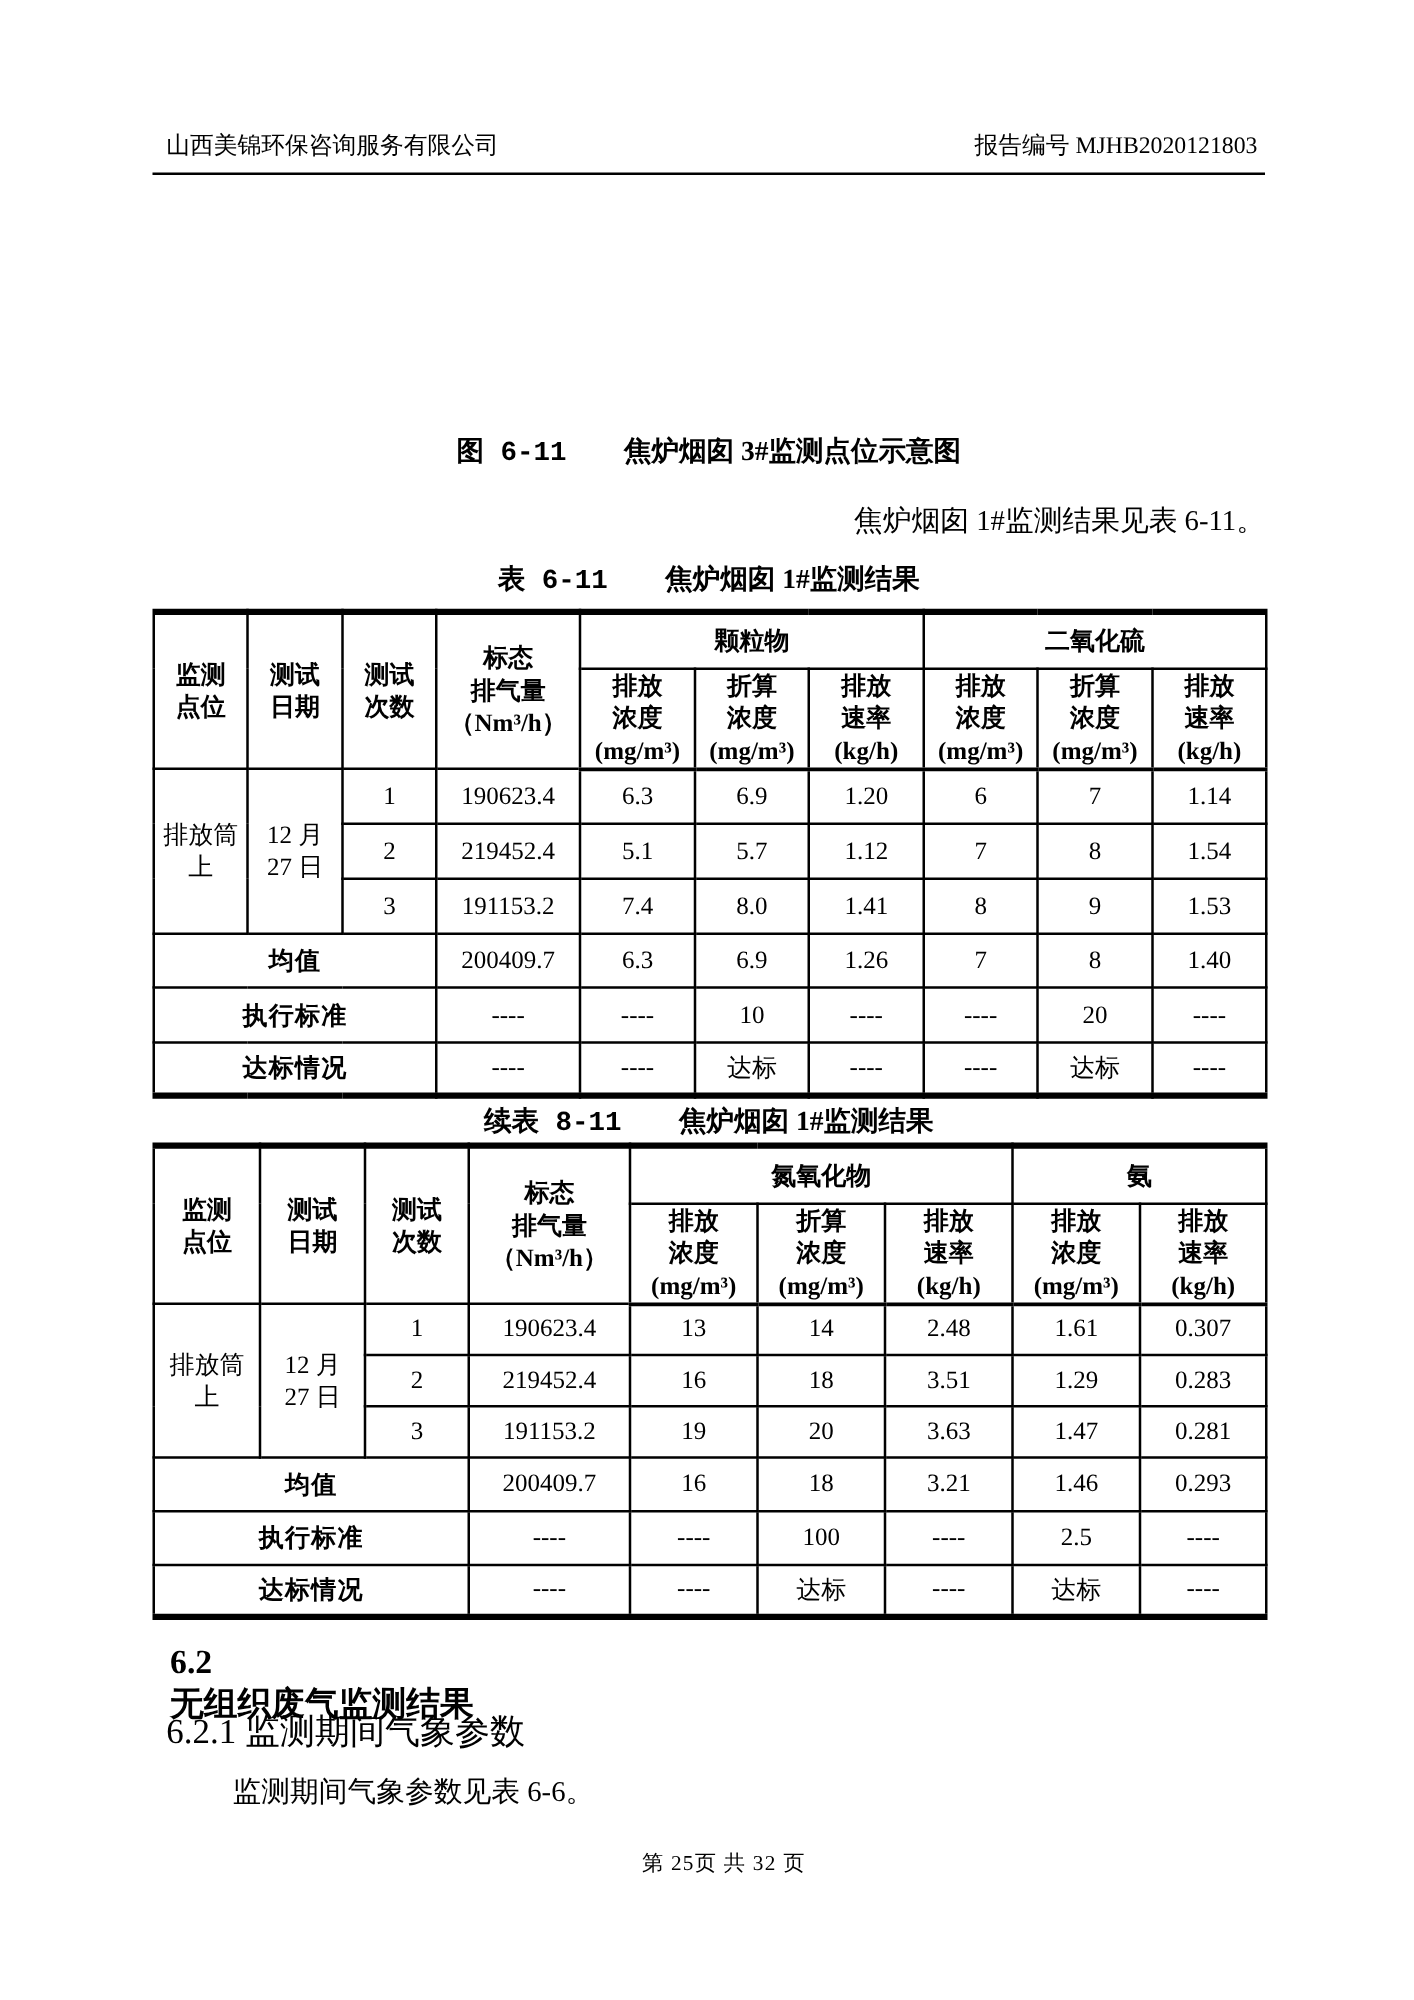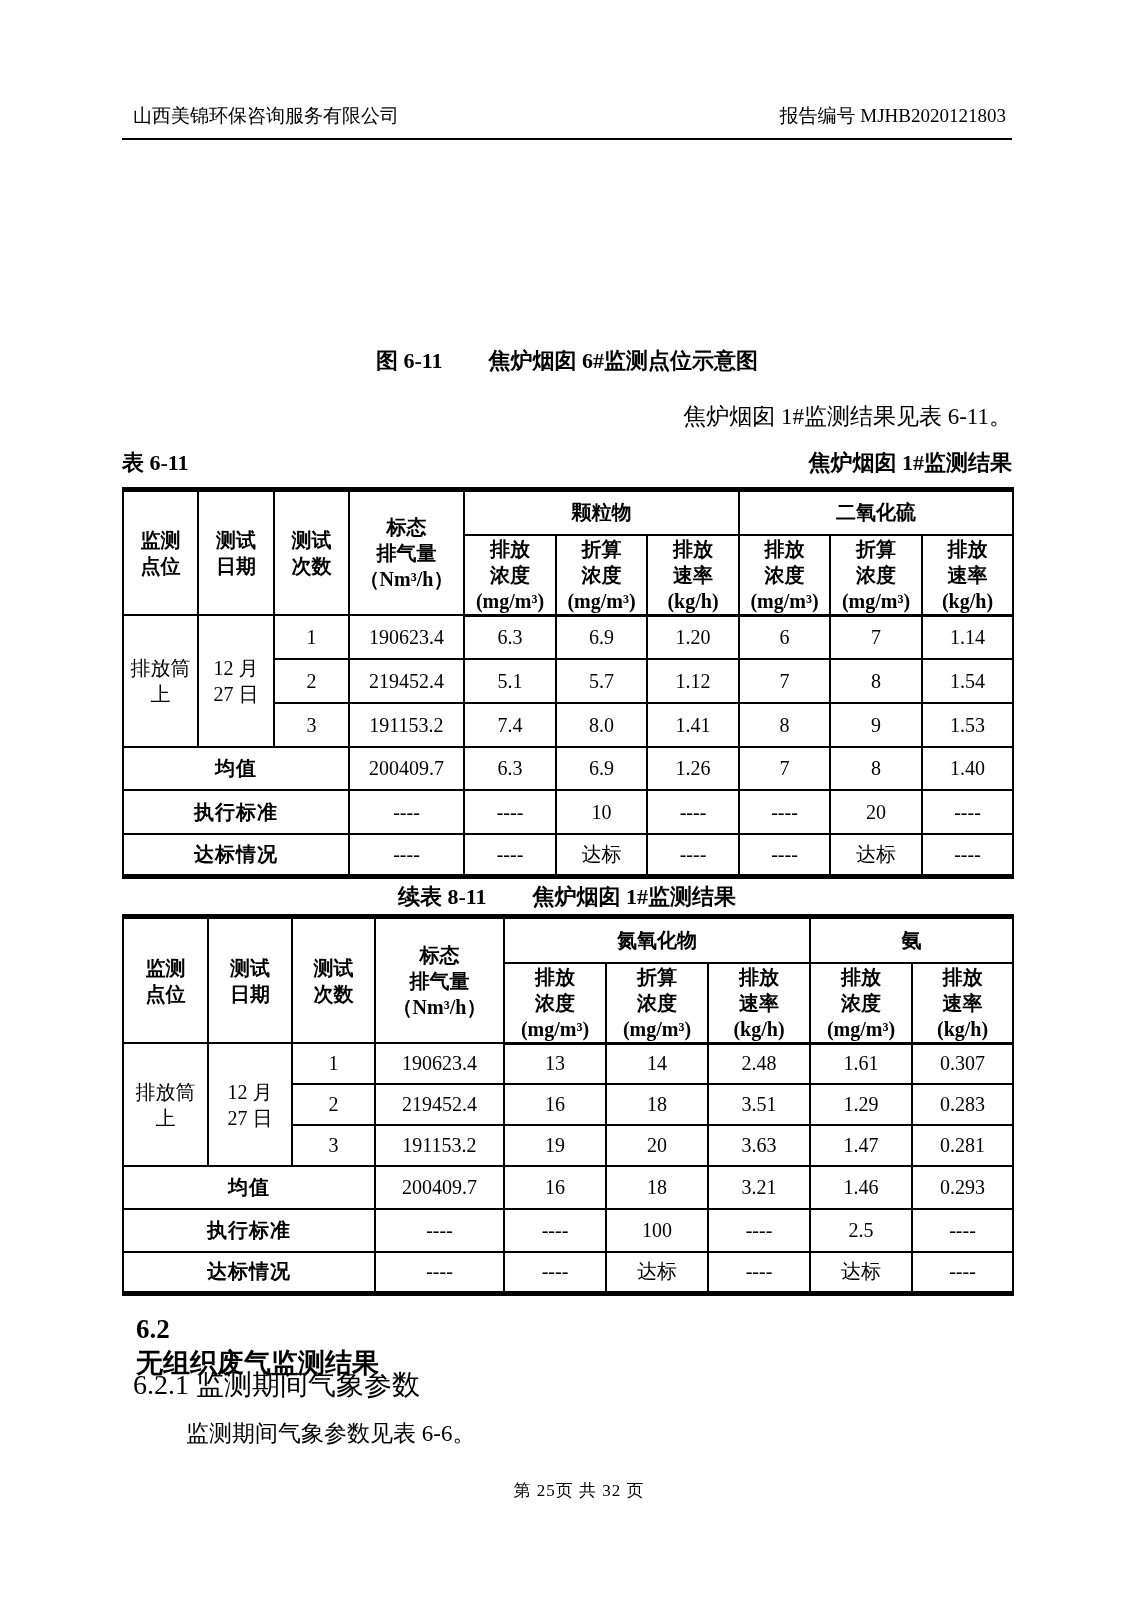--- a/index.html
+++ b/index.html
@@ -17,23 +17,23 @@
     font-size:19px; padding:0 6px 9px 11px;
     border-bottom:2px solid #000;
     gap:28px;
   }
 
   .caption {
     position:absolute; left:0; width:100%;
     display:flex; justify-content:center; align-items:baseline;
     font-weight:bold; font-size:22px; white-space:nowrap;
   }
-  .caption .cap-label { margin-right:46px; }
+  .caption .cap-label { margin-right:46px;font-family:Liberation Mono, monospace; }
   .fig-caption  { top:346px; }
-  .t1-caption   { top:448px;justify-content:space-between; }
+  .t1-caption   { top:448px; }
   .t2-caption   { top:882px; }
 
   .para { position:absolute; left:0; width:100%; font-size:23px; }
   .para-intro { top:401px; padding-left:62px;text-align:right; }
   .para-62    { top:1418px; padding-left:64px; }
 
   table.data-table {
     position:absolute; left:0; width:890px;
     border-collapse:collapse; table-layout:fixed;
     border-top:5px solid #000; border-bottom:5px solid #000;
@@ -82,21 +82,21 @@
 <div class="page">
   <div class="content">
 
     <header class="doc-header">
       <span>山西美锦环保咨询服务有限公司</span>
       <span>报告编号 MJHB2020121803</span>
     </header>
 
     <div class="caption fig-caption">
       <span class="cap-label">图 6-11</span>
-      <span class="cap-title">焦炉烟囱 6#监测点位示意图</span>
+      <span class="cap-title">焦炉烟囱 3#监测点位示意图</span>
     </div>
 
     <p class="para para-intro">焦炉烟囱 1#监测结果见表 6-11。</p>
 
     <div class="caption t1-caption">
       <span class="cap-label">表 6-11</span>
       <span class="cap-title">焦炉烟囱 1#监测结果</span>
     </div>
 
     <table class="data-table t1">

